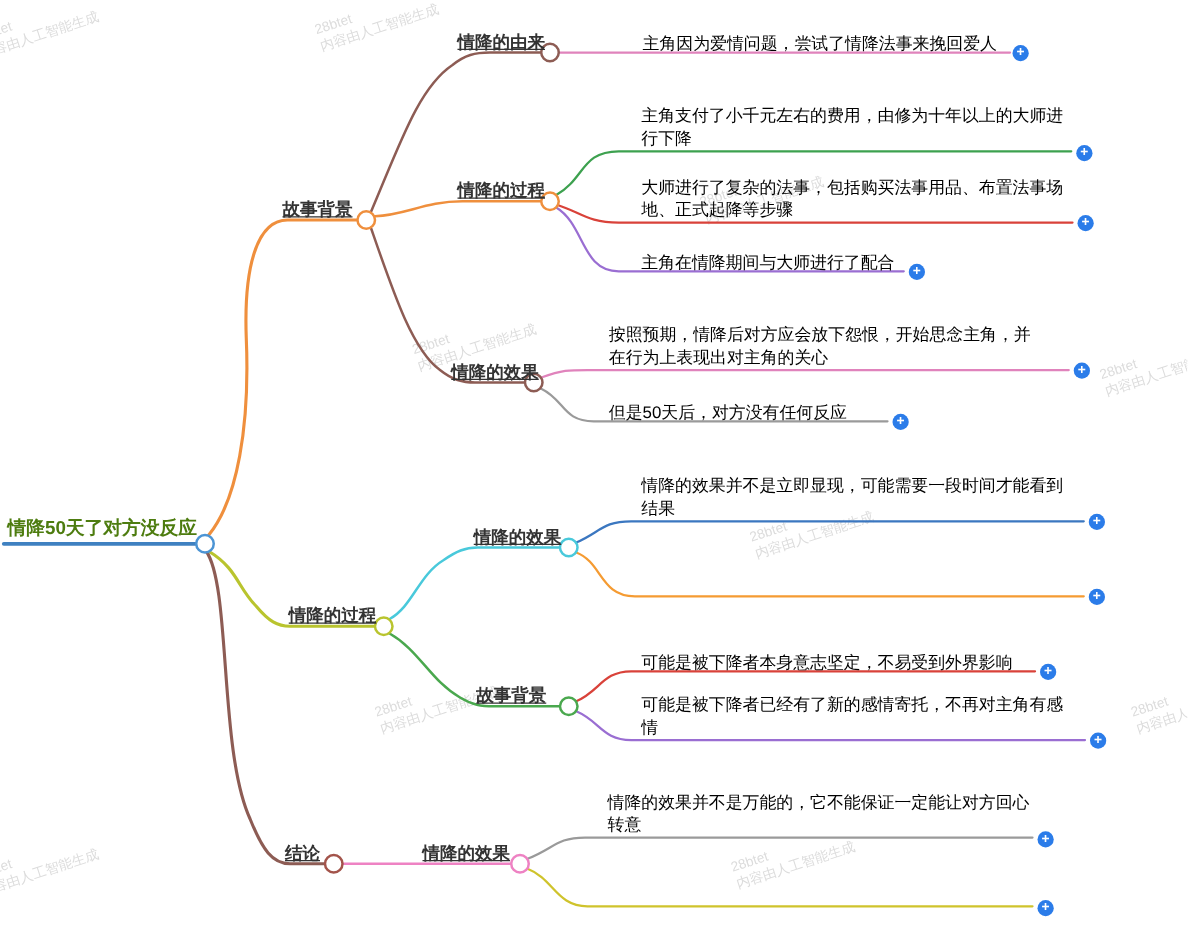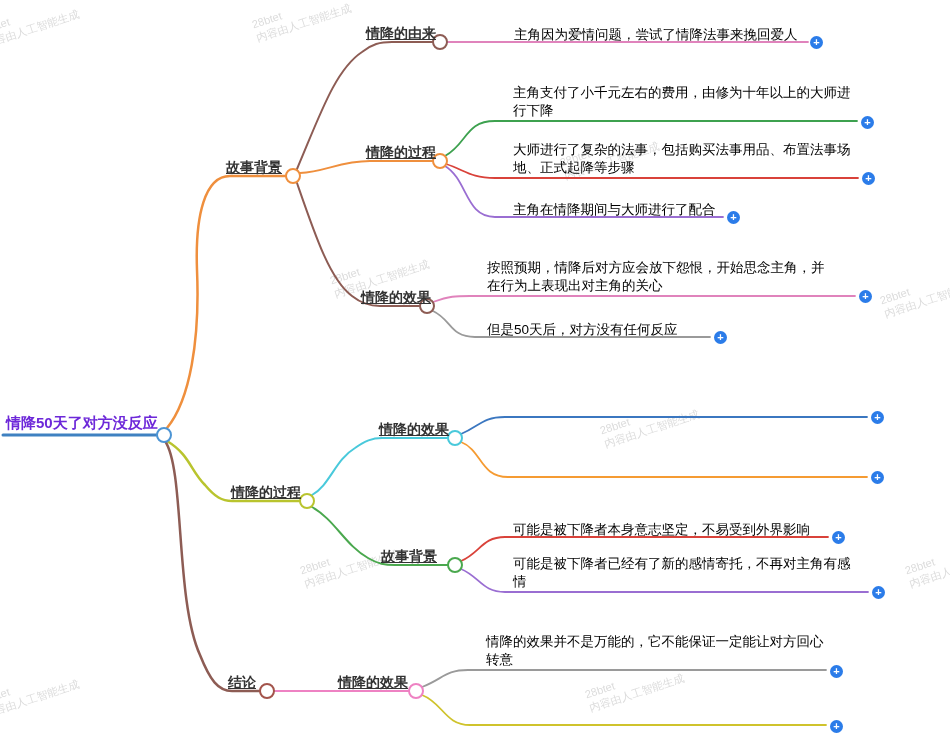--- a/index.html
+++ b/index.html
@@ -2,21 +2,21 @@
 <html><head>
 <meta charset="utf-8">
 <style>
   html,body{margin:0;padding:0;background:#fff;}
   .canvas{position:relative;width:950px;height:753px;background:#ffffff;overflow:hidden;
           font-family:"Liberation Sans","DejaVu Sans",sans-serif;}
   svg.links{position:absolute;left:0;top:0;width:950px;height:753px;}
   svg.links path{fill:none;stroke-linecap:round;}
   svg.links circle{fill:#ffffff;stroke-width:2;}
   .node-label{position:absolute;font-size:14px;font-weight:bold;color:#333333;white-space:nowrap;line-height:16px;text-decoration:underline;}
-  .root-label{position:absolute;font-size:15px;font-weight:bold;color:#6d28d9;white-space:nowrap;line-height:18px;text-align:right;}
+  .root-label{position:absolute;font-size:15px;font-weight:bold;color:#4d7c0f;white-space:nowrap;line-height:18px;text-align:right;}
   .leaf{position:absolute;font-size:13.5px;color:#000000;line-height:18px;width:344px;word-break:break-all;}
   .leaf.oneline{white-space:nowrap;width:auto;}
   .plus-badge{position:absolute;width:13px;height:13px;border-radius:50%;background:#2b7ce9;color:#fff;
               font-size:11px;font-weight:bold;line-height:13px;text-align:center;cursor:pointer;}
   .wm{position:absolute;color:#dcdcdc;font-size:11px;line-height:14px;transform:rotate(-18deg);
       white-space:nowrap;pointer-events:none;}
 </style>
 </head>
 <body>
 
@@ -116,20 +116,21 @@
   <div class="node-label" style="left:381px;top:548px">故事背景</div>
   <div class="node-label" style="left:228px;top:674px">结论</div>
   <div class="node-label" style="left:338px;top:674px">情降的效果</div>
 
   <div class="leaf oneline" style="left:514px;top:26px">主角因为爱情问题，尝试了情降法事来挽回爱人</div>
   <div class="leaf" style="left:513px;top:84px">主角支付了小千元左右的费用，由修为十年以上的大师进行下降</div>
   <div class="leaf" style="left:513px;top:141px">大师进行了复杂的法事，包括购买法事用品、布置法事场地、正式起降等步骤</div>
   <div class="leaf" style="left:487px;top:259px">按照预期，情降后对方应会放下怨恨，开始思念主角，并在行为上表现出对主角的关心</div>
   <div class="leaf oneline" style="left:513px;top:201px">主角在情降期间与大师进行了配合</div>
   <div class="leaf oneline" style="left:487px;top:321px">但是50天后，对方没有任何反应</div>
+  <div class="leaf" style="left:513px;top:380px">情降的效果并不是立即显现，可能需要一段时间才能看到结果</div>
   <div class="leaf oneline" style="left:513px;top:521px">可能是被下降者本身意志坚定，不易受到外界影响</div>
   <div class="leaf" style="left:513px;top:555px">可能是被下降者已经有了新的感情寄托，不再对主角有感情</div>
   <div class="leaf" style="left:486px;top:633px">情降的效果并不是万能的，它不能保证一定能让对方回心转意</div>
 
   <div class="plus-badge" style="left:810px;top:36px">+</div>
   <div class="plus-badge" style="left:861px;top:116px">+</div>
   <div class="plus-badge" style="left:862px;top:172px">+</div>
   <div class="plus-badge" style="left:727px;top:211px">+</div>
   <div class="plus-badge" style="left:859px;top:290px">+</div>
   <div class="plus-badge" style="left:714px;top:331px">+</div>

